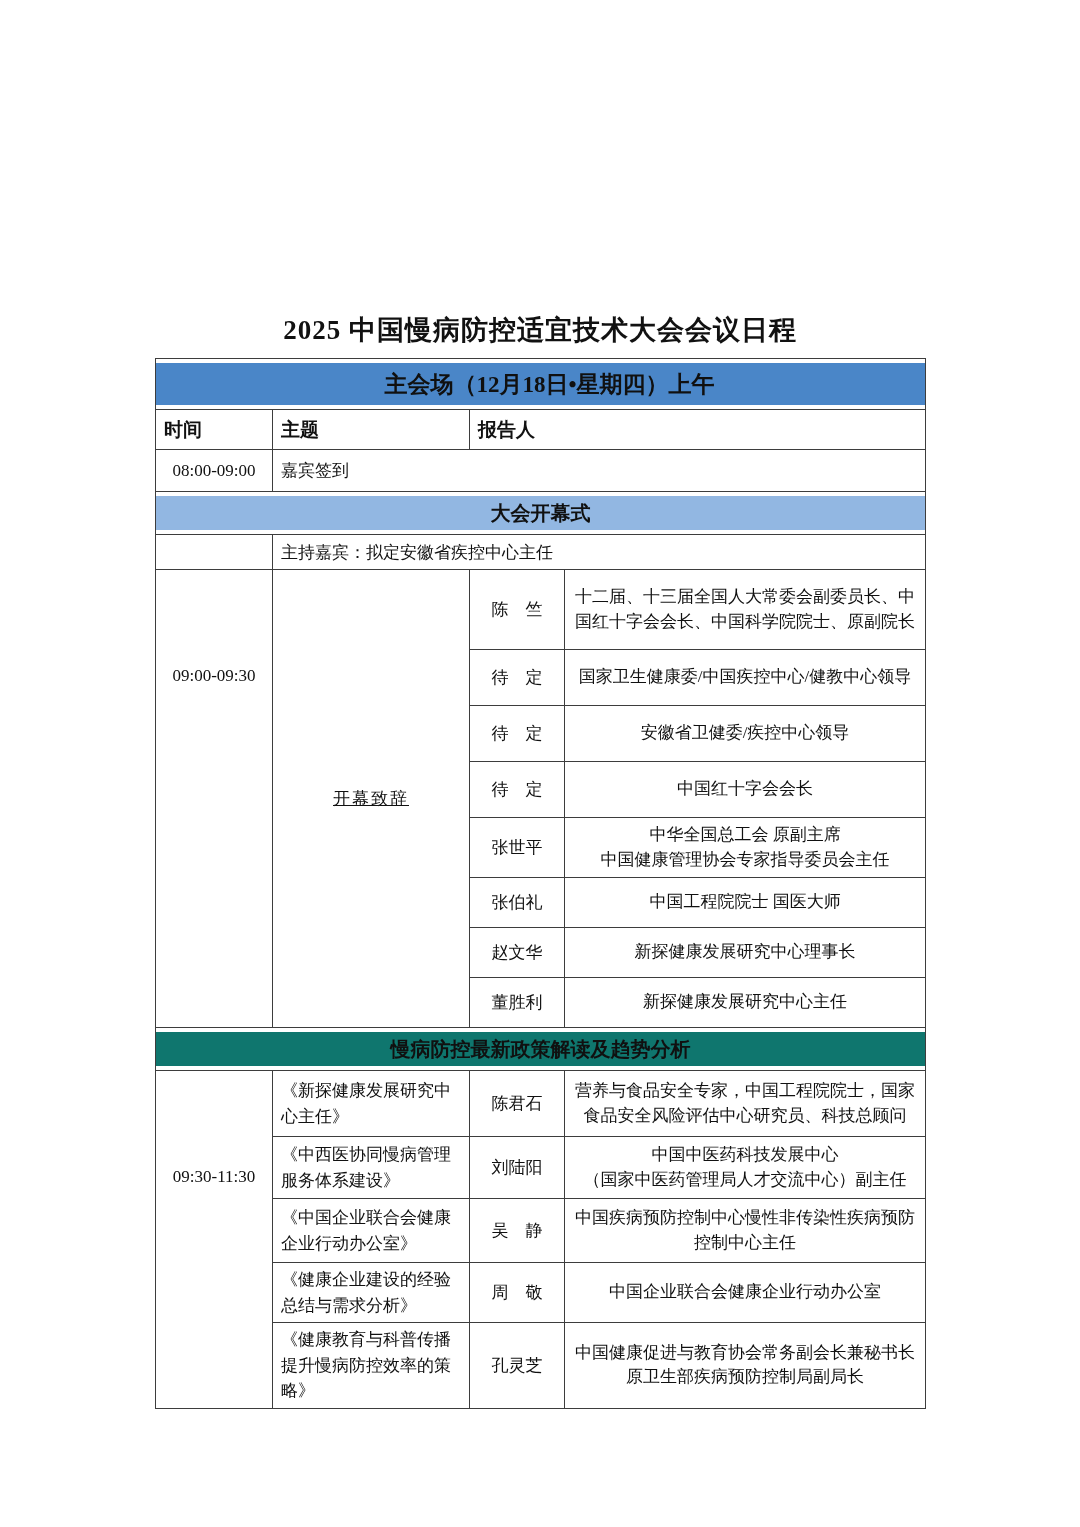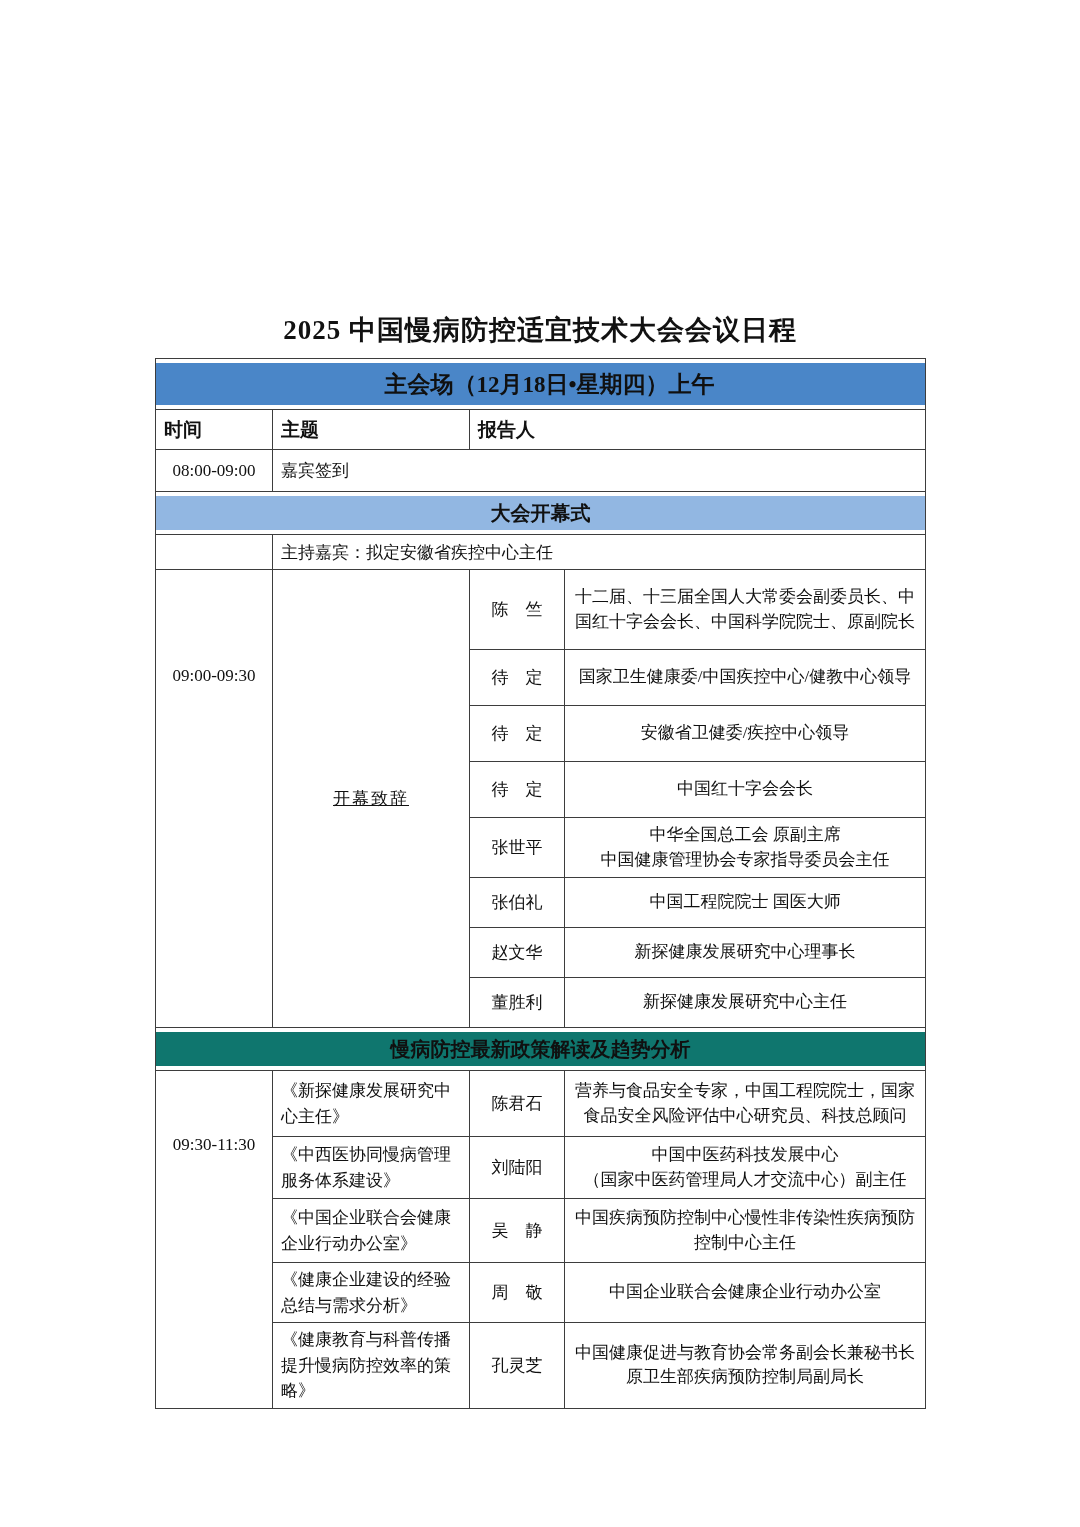--- a/index.html
+++ b/index.html
@@ -196,21 +196,21 @@
 
     <tr>
       <td class="band-cell" colspan="4">
         <div class="band secondary" style="background-color: #0f766e;">
           <span>慢病防控最新政策解读及趋势分析</span>
         </div>
       </td>
     </tr>
 
     <tr style="height:66px">
-      <td rowspan="5" class="cell-time merged" style="padding-top:64px">09:30-11:30</td>
+      <td rowspan="5" class="cell-time merged" style="padding-top:96px">09:30-11:30</td>
       <td class="cell-title">《新探健康发展研究中心主任》</td>
       <td class="cell-name">陈君石</td>
       <td class="cell-desc">营养与食品安全专家，中国工程院院士，国家食品安全风险评估中心研究员、科技总顾问</td>
     </tr>
     <tr style="height:62px">
       <td class="cell-title">《中西医协同慢病管理服务体系建设》</td>
       <td class="cell-name">刘陆阳</td>
       <td class="cell-desc">中国中医药科技发展中心
 （国家中医药管理局人才交流中心）副主任</td>
     </tr>

